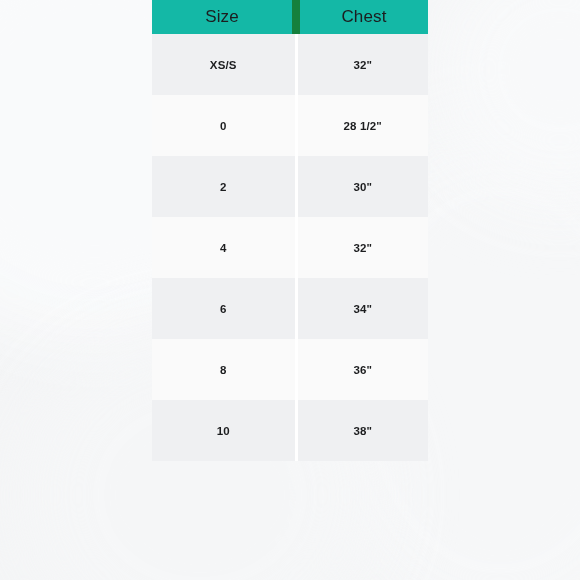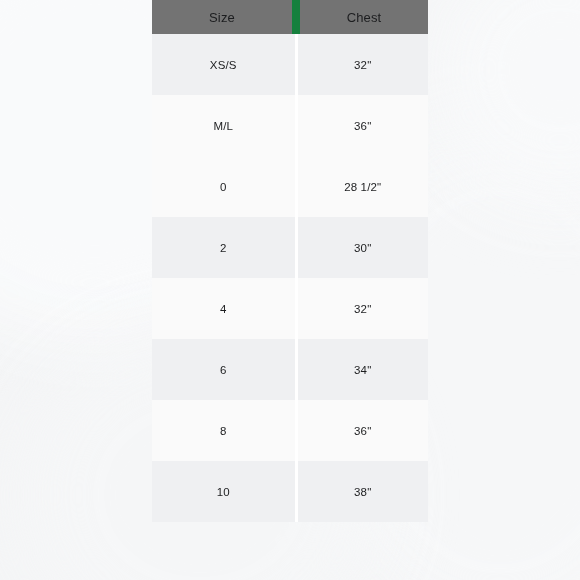--- a/index.html
+++ b/index.html
@@ -81,29 +81,29 @@
     border: 0;
     padding: 0;
     font-weight: 400;
     font-size: 11.5px;
     letter-spacing: 0.15px;
   }
 
   
   #size-chart thead th {
     height: 34px;
-    background: #737373;
-    font-size: 13px;
+    background: #14b8a6;
+    font-size: 17px;
   }
   #size-chart thead th.col-chest {
     border-left: 8px solid #15803d;
   }
 
   #size-chart tbody tr { height: 61px; }
-  #size-chart tbody td { height: 61px; }
+  #size-chart tbody td { height: 61px; font-weight: bold; }
   #size-chart tbody td.col-chest {
     border-left: 3px solid #ffffff;
   }
   #size-chart tbody tr.row-shade td { background: #eff0f2; }
   #size-chart tbody tr.row-plain td { background: #fafafa; }
 </style>
 </head>
 <body>
 
 <div id="bg-decor">
@@ -123,24 +123,20 @@
       <th class="col-size">Size</th>
       <th class="col-chest">Chest</th>
     </tr>
   </thead>
   <tbody id="size-chart-body">
       <tr class="row-shade">
         <td class="col-size">XS/S</td>
         <td class="col-chest">32"</td>
       </tr>
       <tr class="row-plain">
-        <td class="col-size">M/L</td>
-        <td class="col-chest">36"</td>
-      </tr>
-      <tr class="row-plain">
         <td class="col-size">0</td>
         <td class="col-chest">28 1/2"</td>
       </tr>
       <tr class="row-shade">
         <td class="col-size">2</td>
         <td class="col-chest">30"</td>
       </tr>
       <tr class="row-plain">
         <td class="col-size">4</td>
         <td class="col-chest">32"</td>

